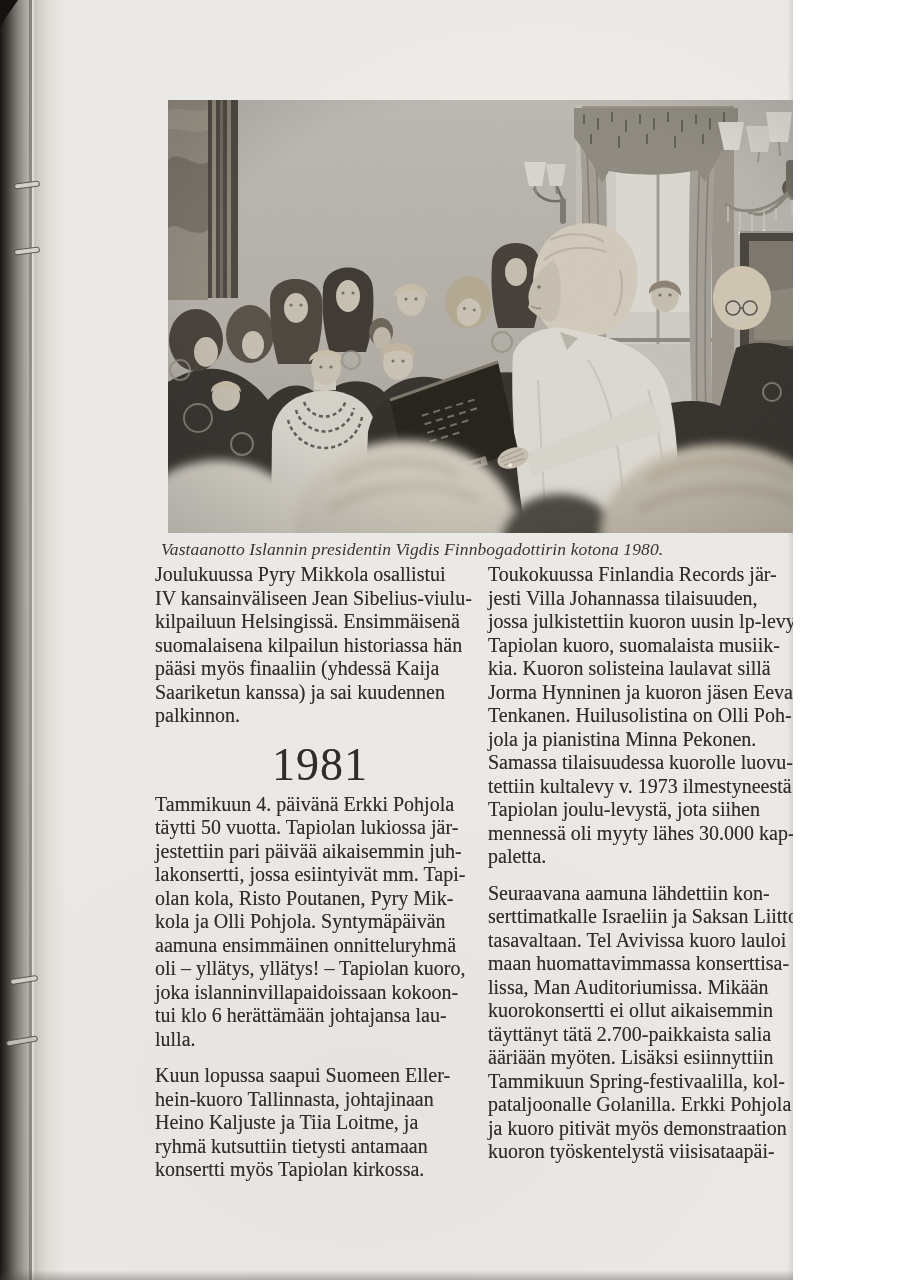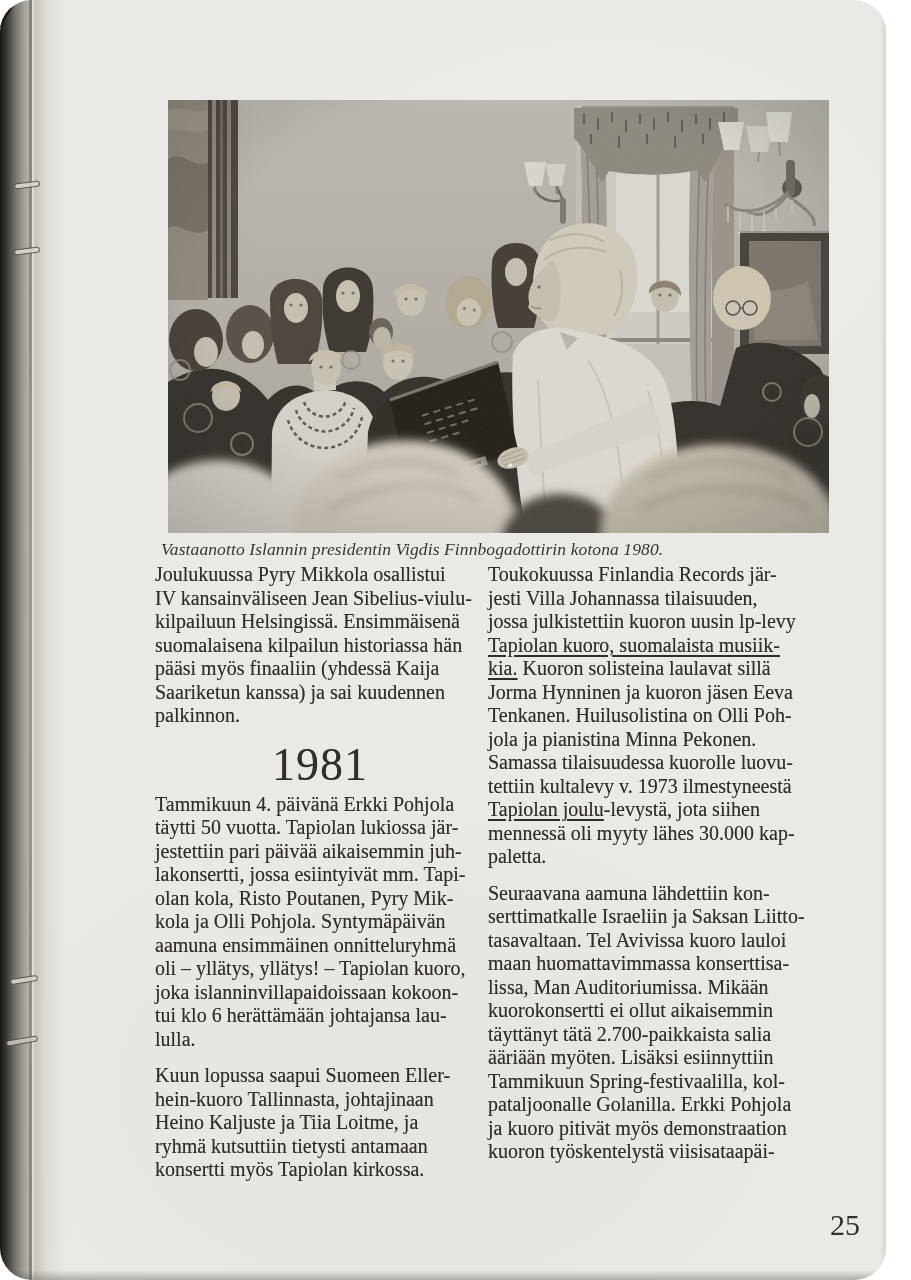--- a/index.html
+++ b/index.html
@@ -1,24 +1,23 @@
 <!DOCTYPE html>
 <html><head>
 <meta charset="utf-8">
 <style>
   html,body { margin:0; padding:0; }
   .page {
-    position:relative; width:886px; height:1280px; overflow:hidden;
+    position:relative; width:793px; height:1280px; overflow:hidden;
     background-color:#ebe9e5;
     background-image:
       radial-gradient(ellipse 600px 400px at 68% 18%, rgba(244,242,238,.7) 0%, rgba(244,242,238,0) 60%),
       radial-gradient(ellipse 700px 500px at 45% 85%, rgba(226,224,219,.6) 0%, rgba(226,224,219,0) 65%);
     font-family:"Liberation Serif", serif;
     color:#322d28;
-    border-radius:32px;
   }
   
   .gutter { position:absolute; left:0; top:0; width:66px; height:100%;
     background:linear-gradient(90deg,#181715 0px,#3e3b37 7px,#75726c 15px,#a3a09a 24px,#c6c3bd 34px,#dedbd6 46px,rgba(235,233,229,0) 66px); }
   .crease { position:absolute; left:29px; top:0; width:3px; height:100%;
     background:linear-gradient(180deg, rgba(88,84,78,.55), rgba(88,84,78,.3) 45%, rgba(88,84,78,.5)); }
   .crease-hl { position:absolute; left:32px; top:0; width:2px; height:100%; background:rgba(250,249,245,.5); }
   .stitch { position:absolute; height:4px; background:#d8d5cf; border:1px solid #55504a; border-radius:3px; opacity:.9; }
   .stitch.s1 { left:14px; top:182px; width:24px; transform:rotate(-7deg); }
   .stitch.s2 { left:14px; top:248px; width:24px; transform:rotate(-7deg); }
@@ -37,21 +36,21 @@
   .caption { position:absolute; left:161px; top:539px; width:668px;
     font-style:italic; font-size:17.5px; color:#3a352f; letter-spacing:.1px; }
   .col { position:absolute; top:563px; font-size:20px; line-height:23.5px;
     text-shadow:0 0 .5px rgba(46,42,38,.5); }
   .col-left  { left:155px; width:330px; }
   .col-right { left:488px; width:342px; }
   .para { margin:0 0 13px 0; }
   .line { white-space:nowrap; }
   .year { font-size:46px; line-height:1.05; text-align:center; font-weight:400;
     margin:6px 0 4px 0; letter-spacing:1px; }
-  .u { text-decoration:underline; text-underline-offset:3px; text-decoration-thickness:1.5px;margin-top:45px; }
+  .u { text-underline-offset:3px; text-decoration-thickness:1.5px;margin-top:45px; }
   .page-number { position:absolute; left:830px; top:1208px; font-size:30px; color:#35302a; }
 </style>
 </head>
 <body>
 
 <div class="page">
 
   <div class="gutter"></div>
   <div class="crease"></div>
   <div class="crease-hl"></div>

